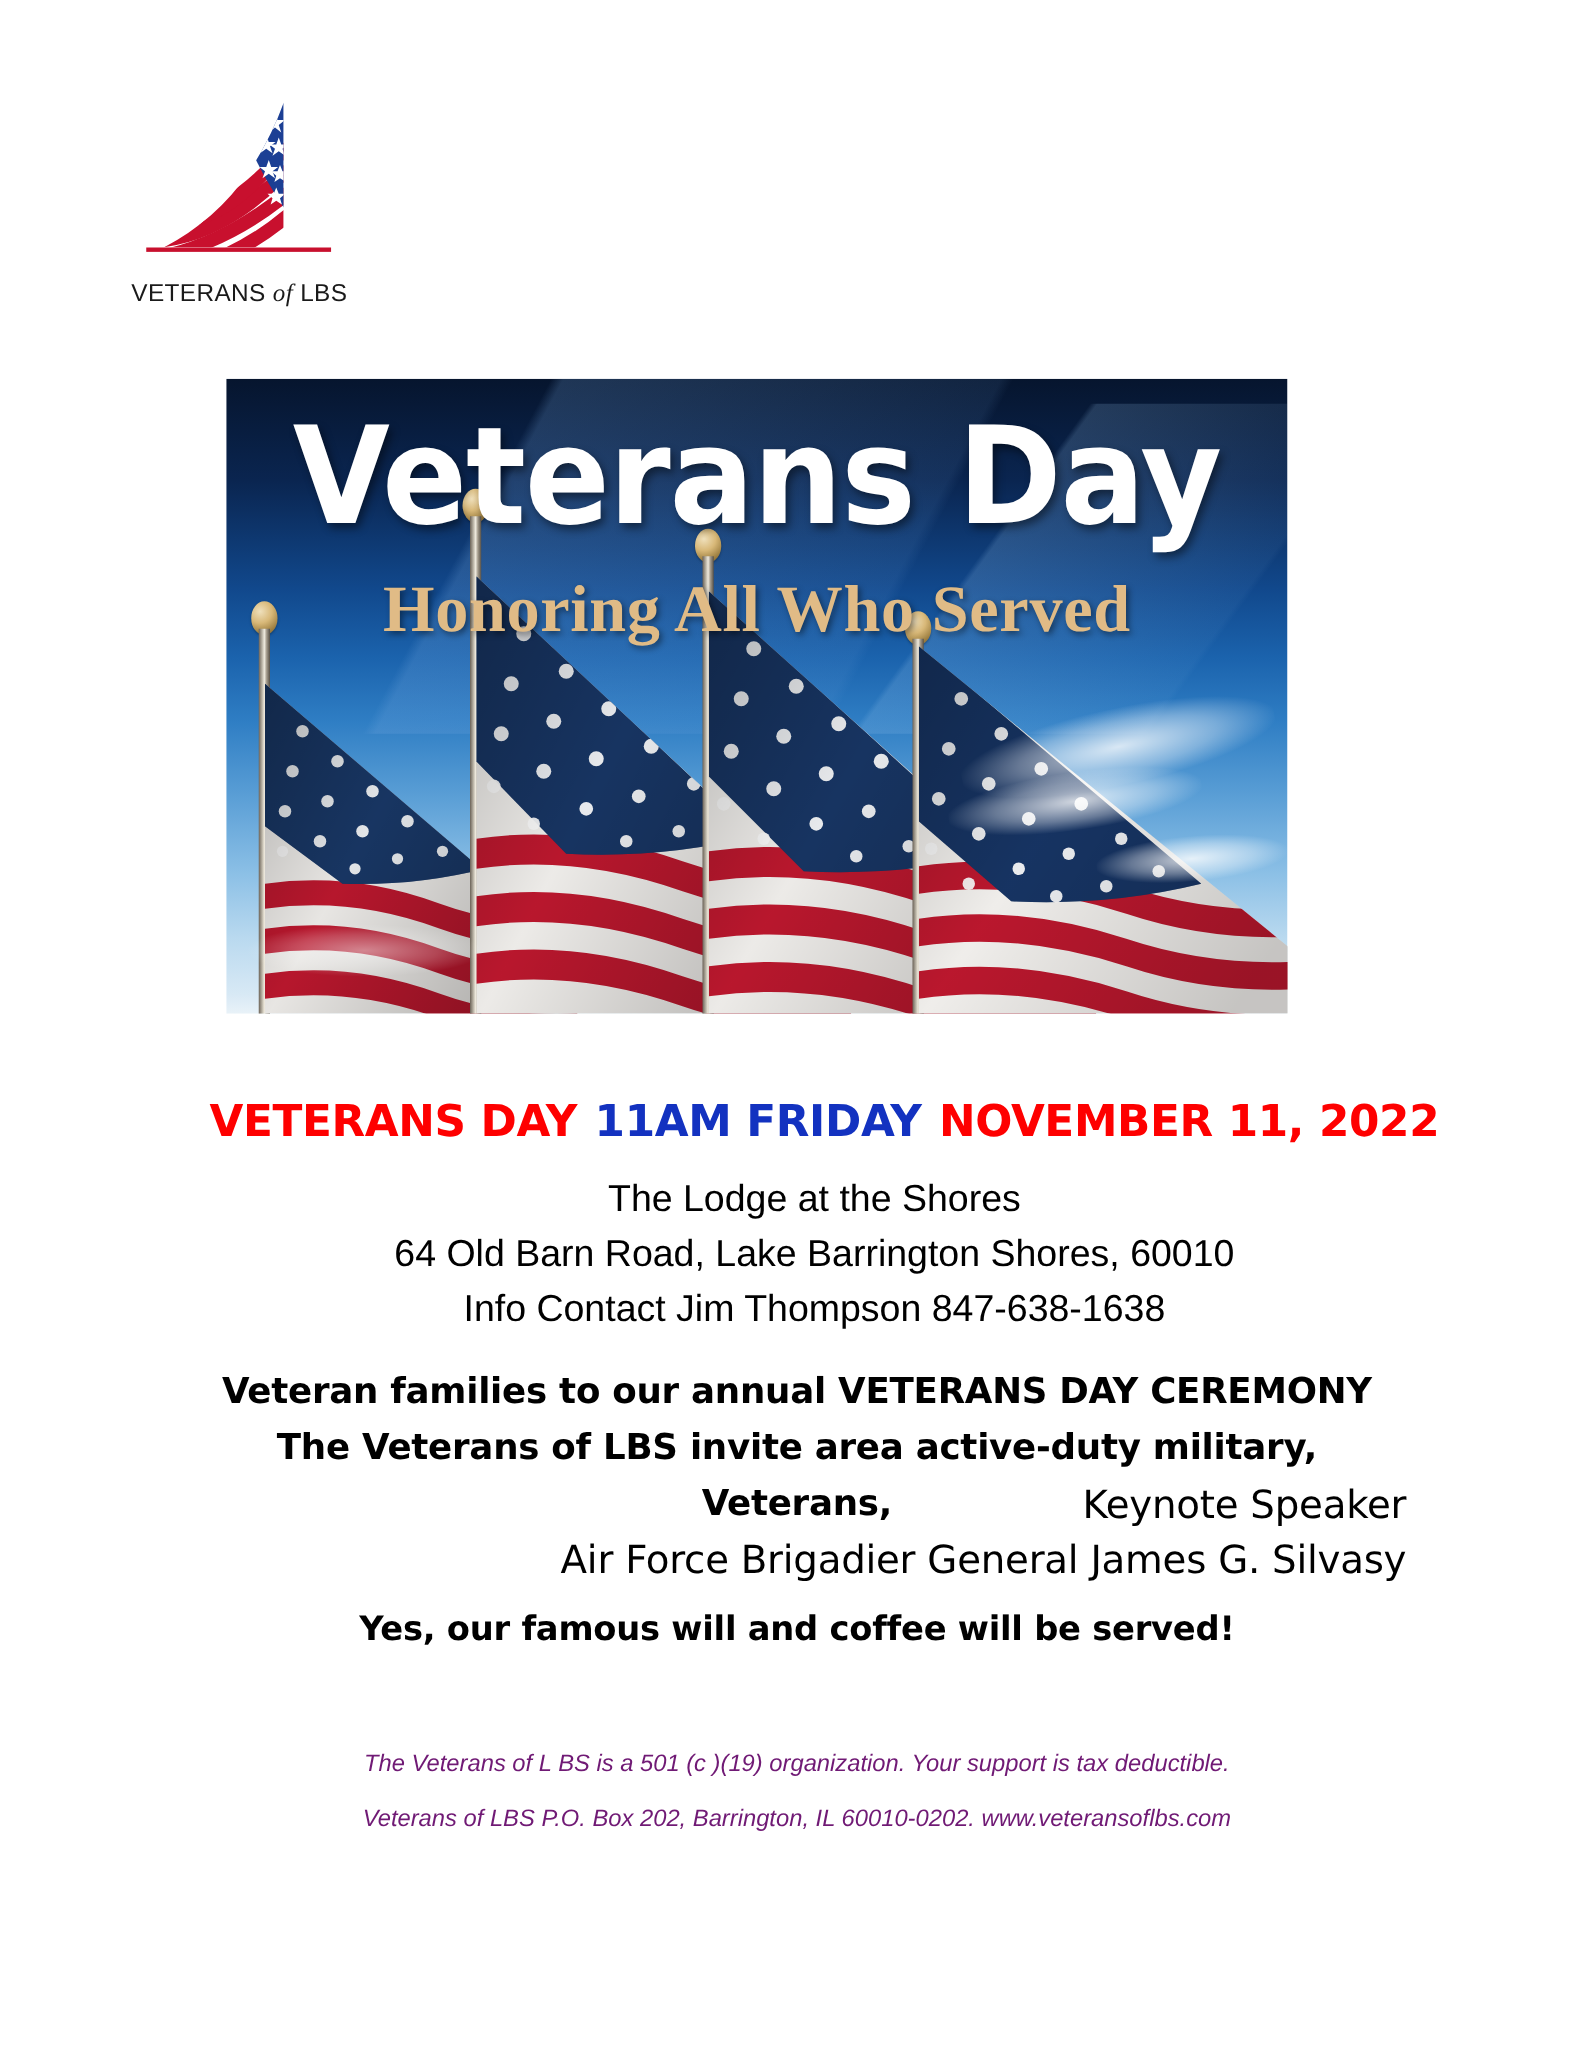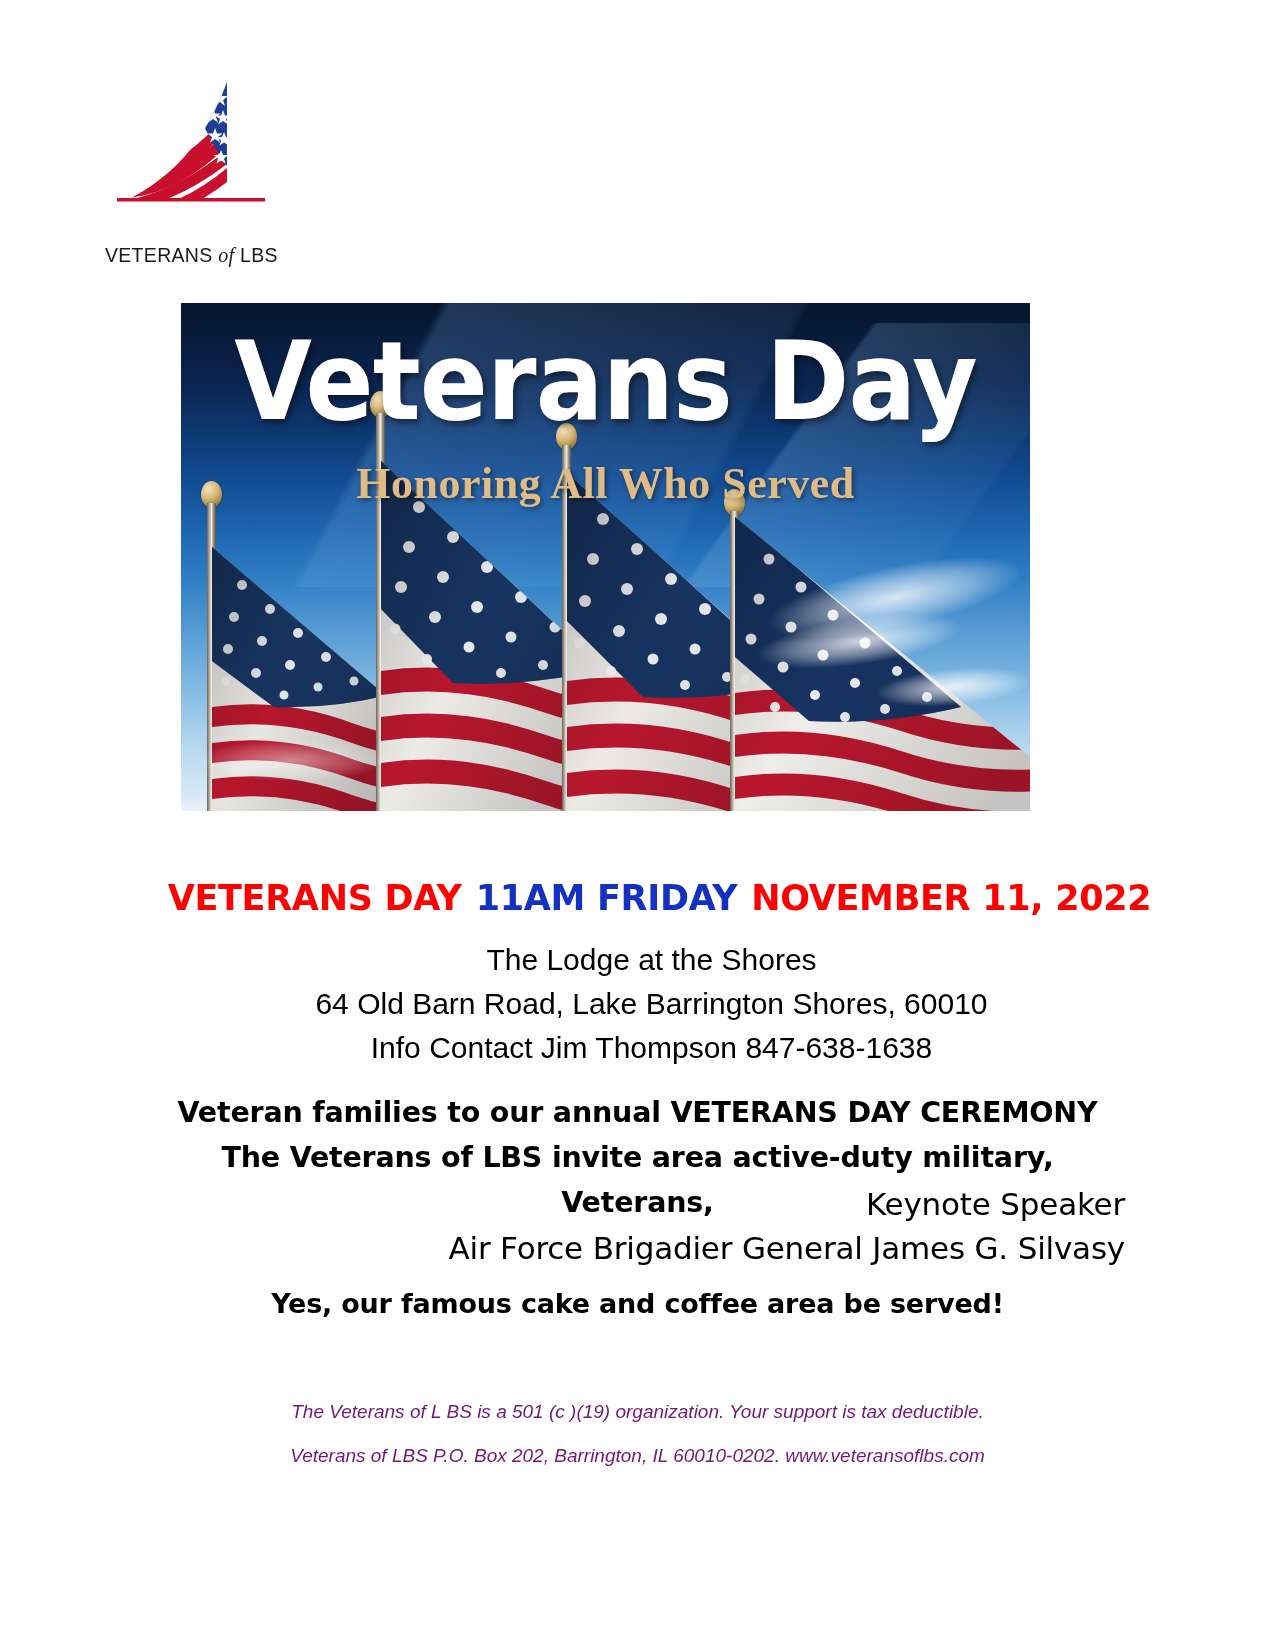--- a/index.html
+++ b/index.html
@@ -24,21 +24,21 @@
     width: 310px;
   }
   .logo-mark {
     position: relative;
     width: 150px;
     height: 140px;
     margin-left: 10px;
   }
   .logo-mark svg { display: block; }
   .logo-caption {
-    margin-top: 24px;
+    margin-top: 4px;
     margin-left: 0px;
     font-family: "Liberation Sans", sans-serif;
     font-size: 19.5px;
     letter-spacing: 0.3px;
     color: #1a1a1a;
     white-space: nowrap;
   }
   .logo-caption .it {
     font-style: italic;
     font-family: "Liberation Serif", serif;
@@ -107,21 +107,21 @@
     text-shadow: 3px 4px 7px rgba(0,0,0,0.45);
     transform: scaleX(0.93);
   }
   .banner-sub {
     position: absolute;
     left: 0; right: 0;
     top: 155px;
     text-align: center;
     font-family: "Liberation Serif", serif;
     font-weight: 700;
-    font-size: 44px;
+    font-size: 53px;
     color: #e0bb86;
     letter-spacing: 0.5px;
     text-shadow: 2px 2px 5px rgba(0,0,0,0.45);
   }
 
   
   .flags { position: absolute; inset: 0; }
   .flag-unit { position: absolute; bottom: 0; }
   .pole {
     position: absolute;
@@ -474,18 +474,18 @@
 <div class="body-bold">
   <div>Veteran families to our annual VETERANS DAY CEREMONY</div>
   <div>The Veterans of LBS invite area active-duty military, Veterans,</div>
 </div>
 
 <div class="keynote">
   <div>Keynote Speaker</div>
   <div>Air Force Brigadier General James G. Silvasy</div>
 </div>
 
-<div class="cake">Yes, our famous cake and coffee area be served!</div>
+<div class="cake">Yes, our famous will and coffee will be served!</div>
 
 <div class="footer">
   <div>The Veterans of L BS is a 501 (c )(19) organization. Your support is tax deductible.</div>
   <div>Veterans of LBS P.O. Box 202, Barrington, IL 60010-0202.  www.veteransoflbs.com</div>
 </div>
 
 </body></html>

